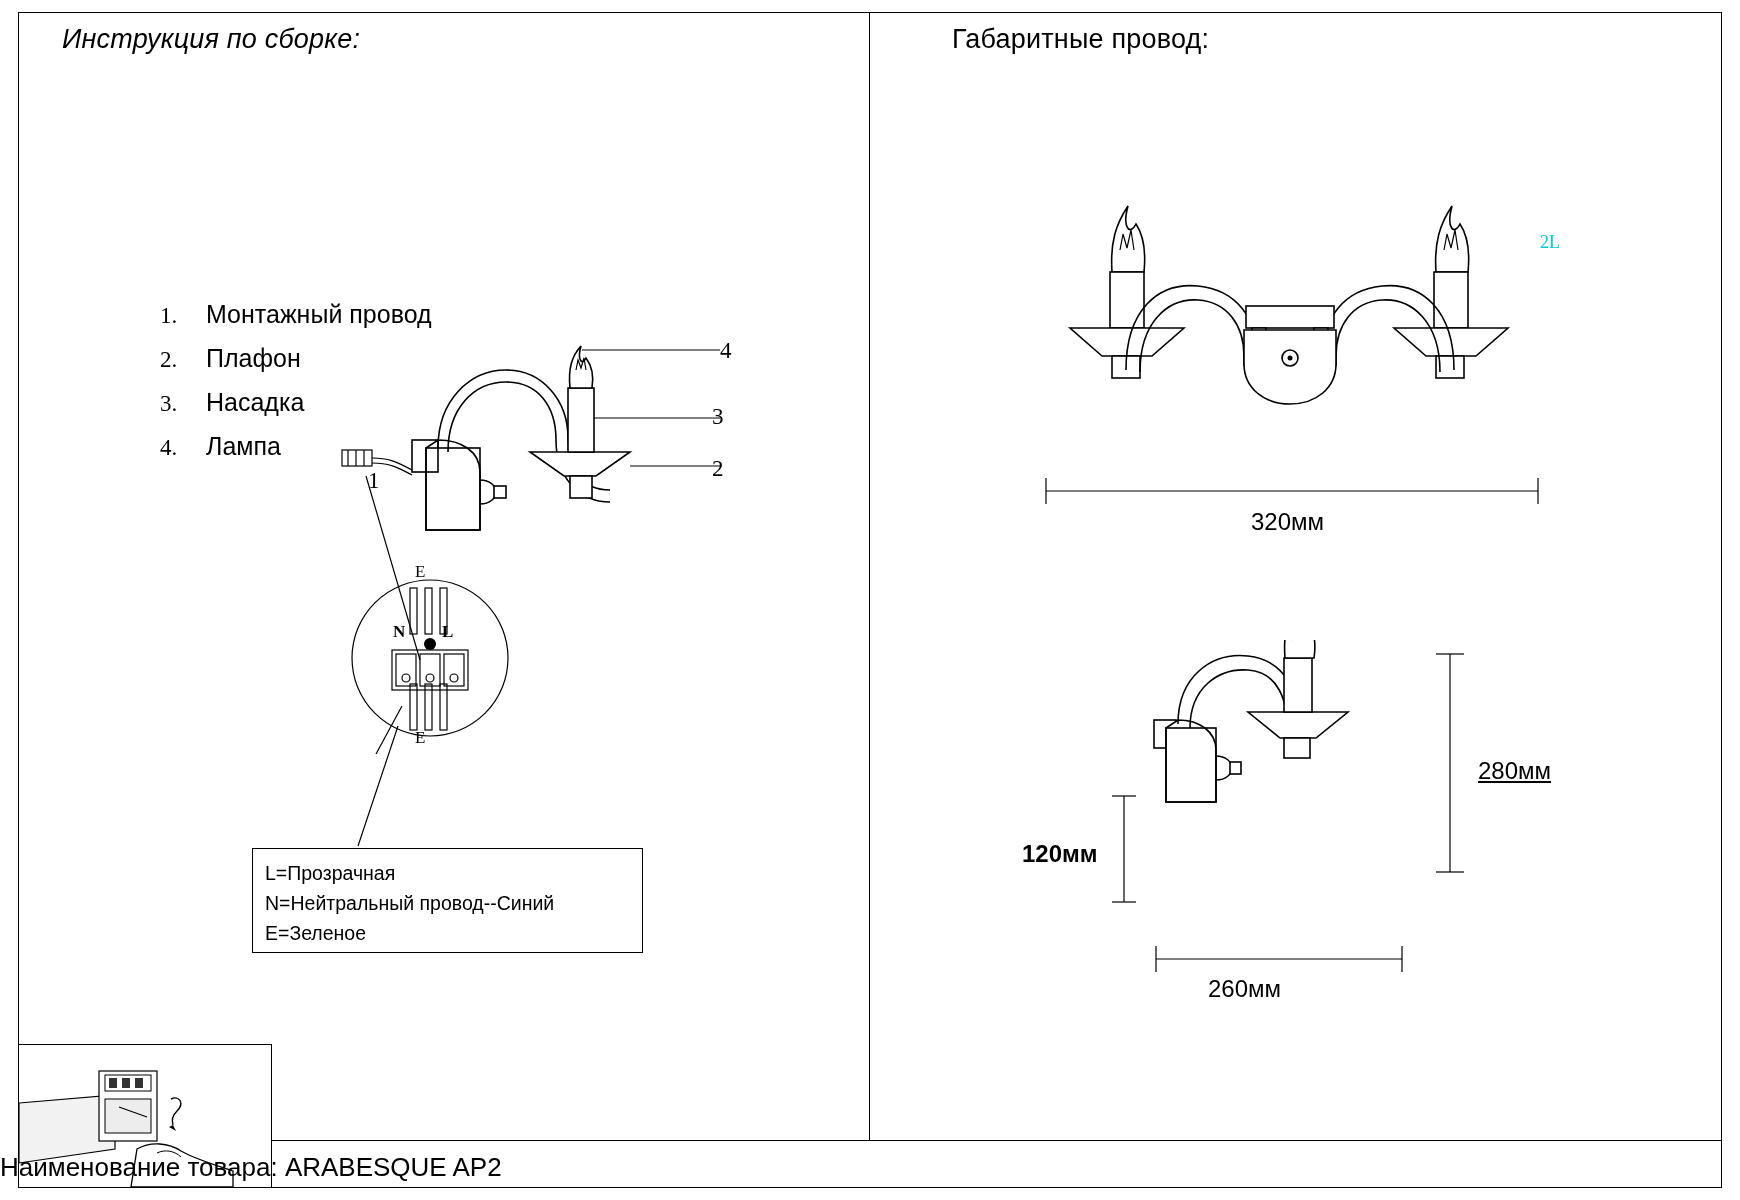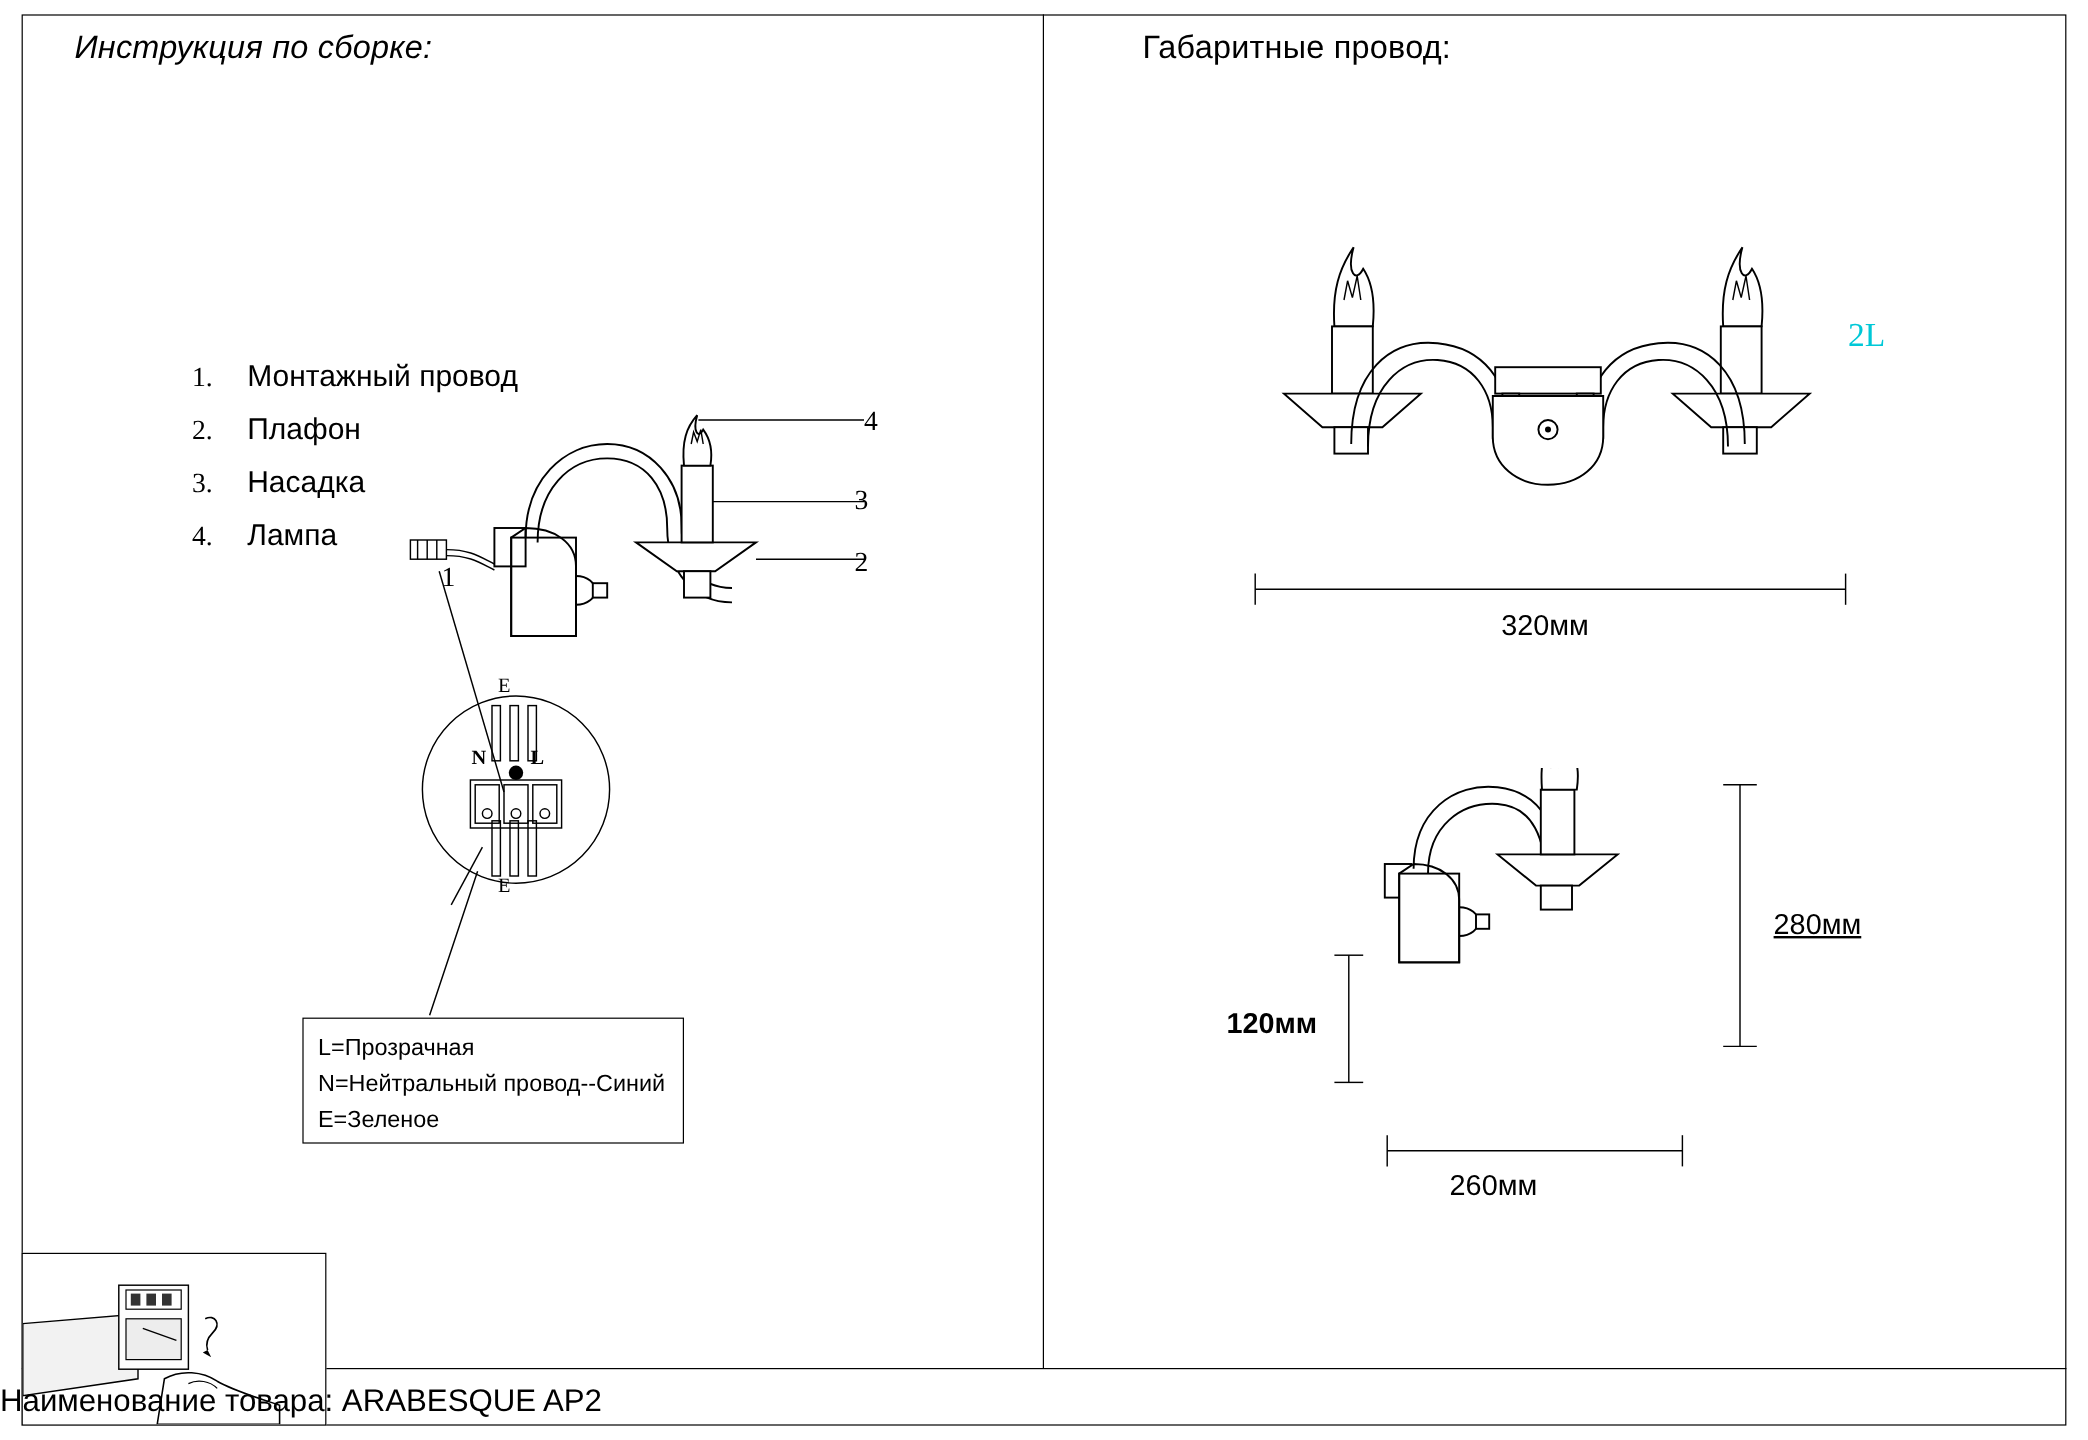--- a/index.html
+++ b/index.html
@@ -78,21 +78,21 @@
     width: 46px;
     flex: 0 0 46px;
   }
   .parts-list .lbl {
     font-size: 25px;
   }
   .legend-box {
     position: absolute;
     left: 252px;
     top: 848px;
-    width: 318px;
+    width: 391px;
     height: 105px;
     border: 1.5px solid #000;
     box-sizing: border-box;
     padding: 9px 0 0 12px;
   }
   .legend-box div {
     font-size: 19.5px;
     line-height: 30px;
     white-space: nowrap;
   }
@@ -118,23 +118,22 @@
     position: absolute;
     font-size: 24px;
     white-space: nowrap;
     text-align: center;
   }
   .tag-2l {
     position: absolute;
     left: 1540px;
     top: 232px;
     font-family: "Liberation Serif", serif;
-    font-size: 28px;
+    font-size: 18px;
     color: #00c8d7;
-    margin-top: 32px;
   }
   .callout-num {
     position: absolute;
     font-family: "Liberation Serif", serif;
     font-size: 23px;
   }
   svg { display: block; }
   .ln { stroke:#000; stroke-width:1.6; fill:none; }
   .ln-thin { stroke:#000; stroke-width:1.2; fill:none; }
   .fill-w { fill:#ffffff; stroke:#000; stroke-width:1.6; }

